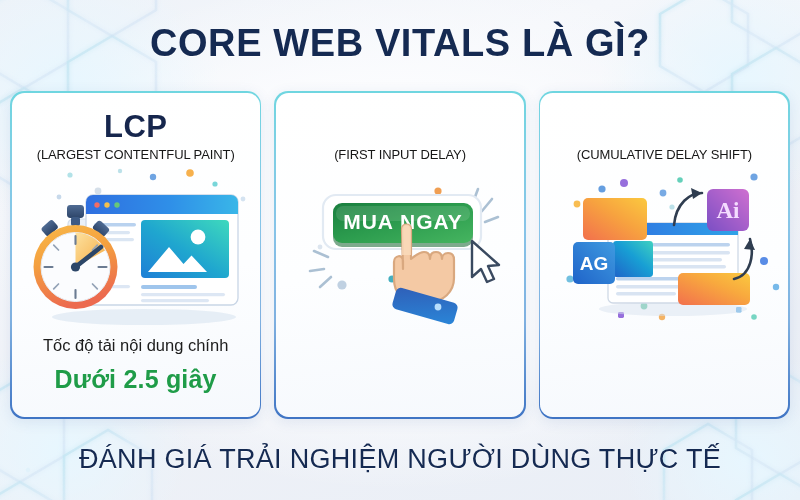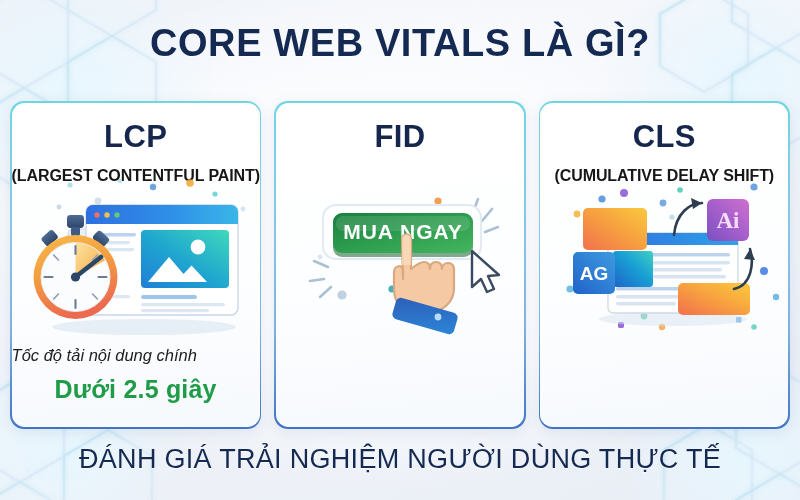--- a/index.html
+++ b/index.html
@@ -66,21 +66,20 @@
 
   
   .cards {
     position: absolute;
     top: 91px;
     left: 10px;
     width: 780px;
     height: 328px;
     display: flex;
     gap: 13px;
-    margin-top: 10px;
   }
 
   .card {
     position: relative;
     flex: 1 1 0;
     border-radius: 14px;
     padding: 1.6px;
     background: linear-gradient(180deg, #6fd6e0 0%, #7ecfe4 18%, #87c4e8 42%, #7fb0e0 70%, #3f74c4 100%);
     box-shadow: 0 3px 14px rgba(40,80,150,.10);
   }
@@ -101,50 +100,49 @@
     width: 100%;
     text-align: center;
     font-size: 31px;
     font-weight: 700;
     letter-spacing: 0.4px;
     color: #16264d;
   }
 
   .c-sub {
     position: absolute;
-    top: 64px;
-    left: 0;
-    width: 100%;
-    text-align: center;
-    font-size: 16px;
-    font-weight: 700;
+    top: 54px;
+    left: 0;
+    width: 100%;
+    text-align: center;
+    font-size: 13px;
+    font-weight: 400;
     letter-spacing: -0.1px;
     color: #171717;
     white-space: nowrap;
   }
 
   .c-art {
     position: absolute;
     top: 74px;
     left: 0;
     width: 100%;
     height: 160px;
   }
 
   .c-desc {
     position: absolute;
     top: 243px;
     left: 0;
     width: 100%;
-    text-align: left;
+    text-align: center;
     font-size: 16.5px;
     font-weight: 400;
     color: #1d1d1d;
     white-space: nowrap;
-    font-style: italic;
   }
 
   .c-value {
     position: absolute;
     top: 272px;
     left: 0;
     width: 100%;
     text-align: center;
     font-size: 25px;
     font-weight: 700;
@@ -311,21 +309,21 @@
           </svg>
         </div>
 
         <div class="c-desc">Tốc độ tải nội dung chính</div>
         <div class="c-value">Dưới 2.5 giây</div>
       </div>
     </div>
 
     <div class="card">
       <div class="card-inner">
-        <div class="c-title">FID</div>
+        <div class="c-sub">(FIRST INPUT DELAY)</div>
 
         <div class="c-art">
           <svg width="252" height="160" viewBox="0 0 252 160" aria-hidden="true">
             <defs>
               <linearGradient id="btnGrad" x1="0" y1="0" x2="1" y2="1">
                 <stop offset="0%" stop-color="#1a7f3f"></stop>
                 <stop offset="48%" stop-color="#2c9c4e"></stop>
                 <stop offset="100%" stop-color="#46b560"></stop>
               </linearGradient>
               <linearGradient id="cuffGrad" x1="0" y1="0" x2="1" y2="1">
@@ -380,21 +378,20 @@
               <circle cx="162" cy="140" r="3.4" fill="#bfe3ff" opacity=".95"></circle>
             </g>
           </svg>
         </div>
 
       </div>
     </div>
 
     <div class="card">
       <div class="card-inner">
-        <div class="c-title">CLS</div>
         <div class="c-sub">(CUMULATIVE DELAY SHIFT)</div>
 
         <div class="c-art">
           <svg width="252" height="160" viewBox="0 0 252 160" aria-hidden="true">
             <defs>
               <linearGradient id="orangeA" x1="0" y1="1" x2="1" y2="0">
                 <stop offset="0%" stop-color="#f2704d"></stop>
                 <stop offset="55%" stop-color="#f7a33f"></stop>
                 <stop offset="100%" stop-color="#fbc93f"></stop>
               </linearGradient>

